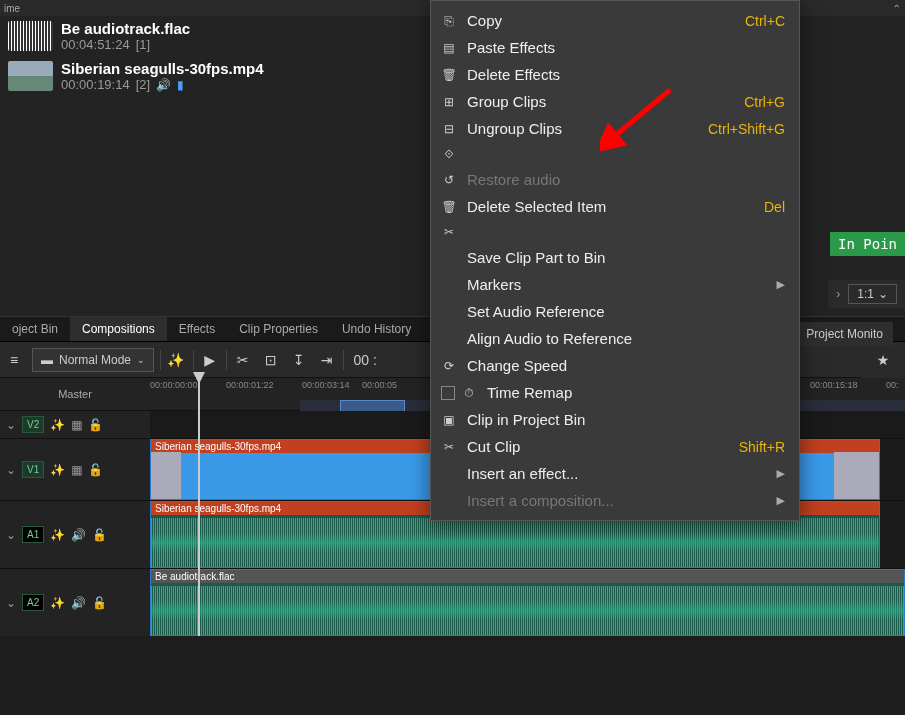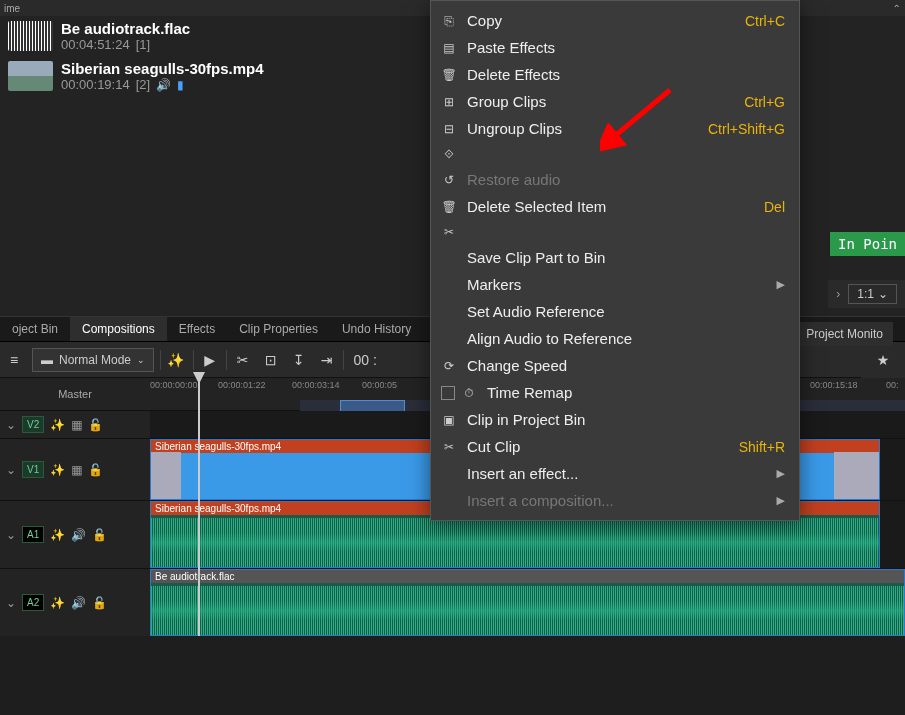--- a/index.html
+++ b/index.html
@@ -144,22 +144,22 @@
   <div class="toolbar-right">
     <div class="tool-btn">★</div>
   </div>
 </div>
 
 <div class="timeline">
   <div class="tl-header">
     <div class="track-head-col">Master</div>
     <div class="ruler">
       <span class="ruler-tick" style="left:0">00:00:00:00</span>
-      <span class="ruler-tick" style="left:68px">00:00:01:22</span>
-      <span class="ruler-tick" style="left:142px">00:00:03:14</span>
+      <span class="ruler-tick" style="left:76px">00:00:01:22</span>
+      <span class="ruler-tick" style="left:152px">00:00:03:14</span>
       <span class="ruler-tick" style="left:212px">00:00:05</span>
       <span class="ruler-tick" style="left:660px">00:00:15:18</span>
       <span class="ruler-tick" style="left:736px">00:</span>
       <div class="selection-band">
           <div class="sel-active"></div>
         </div>
     </div>
   </div>
   <div class="playhead"></div>
 

